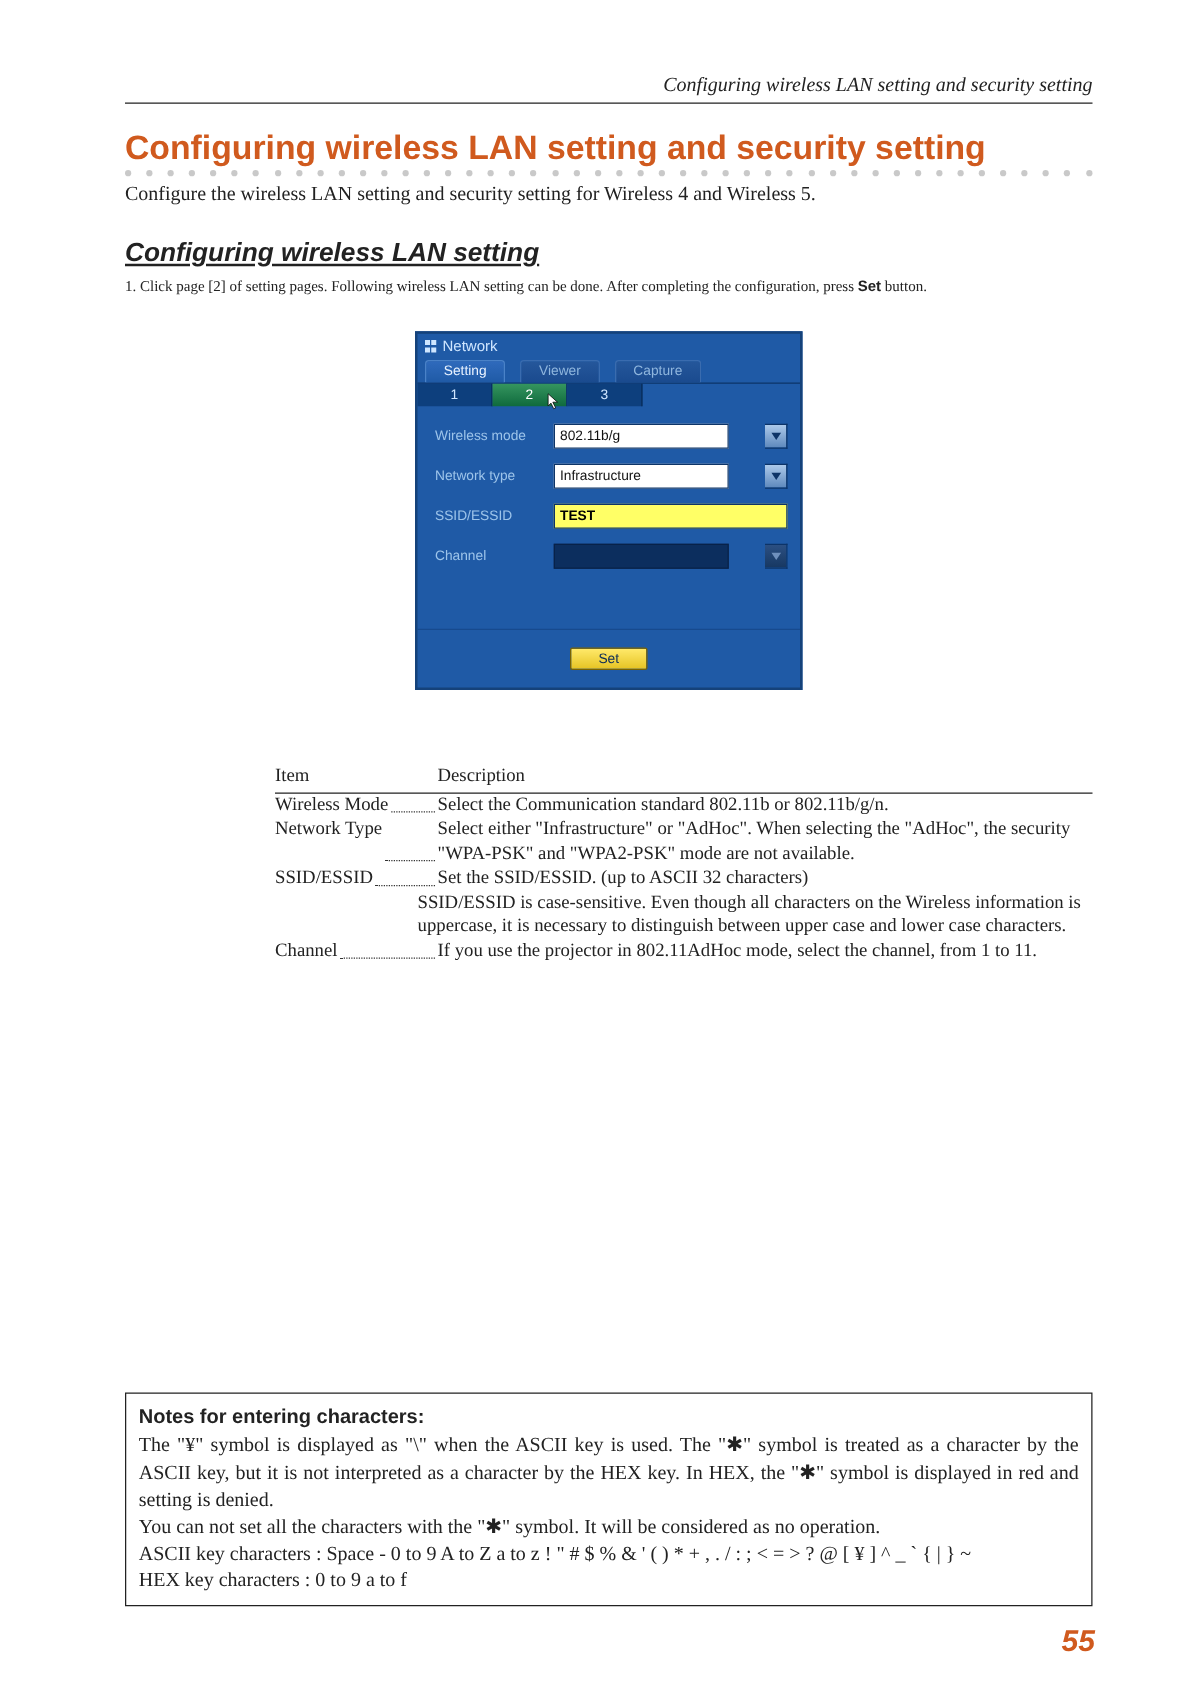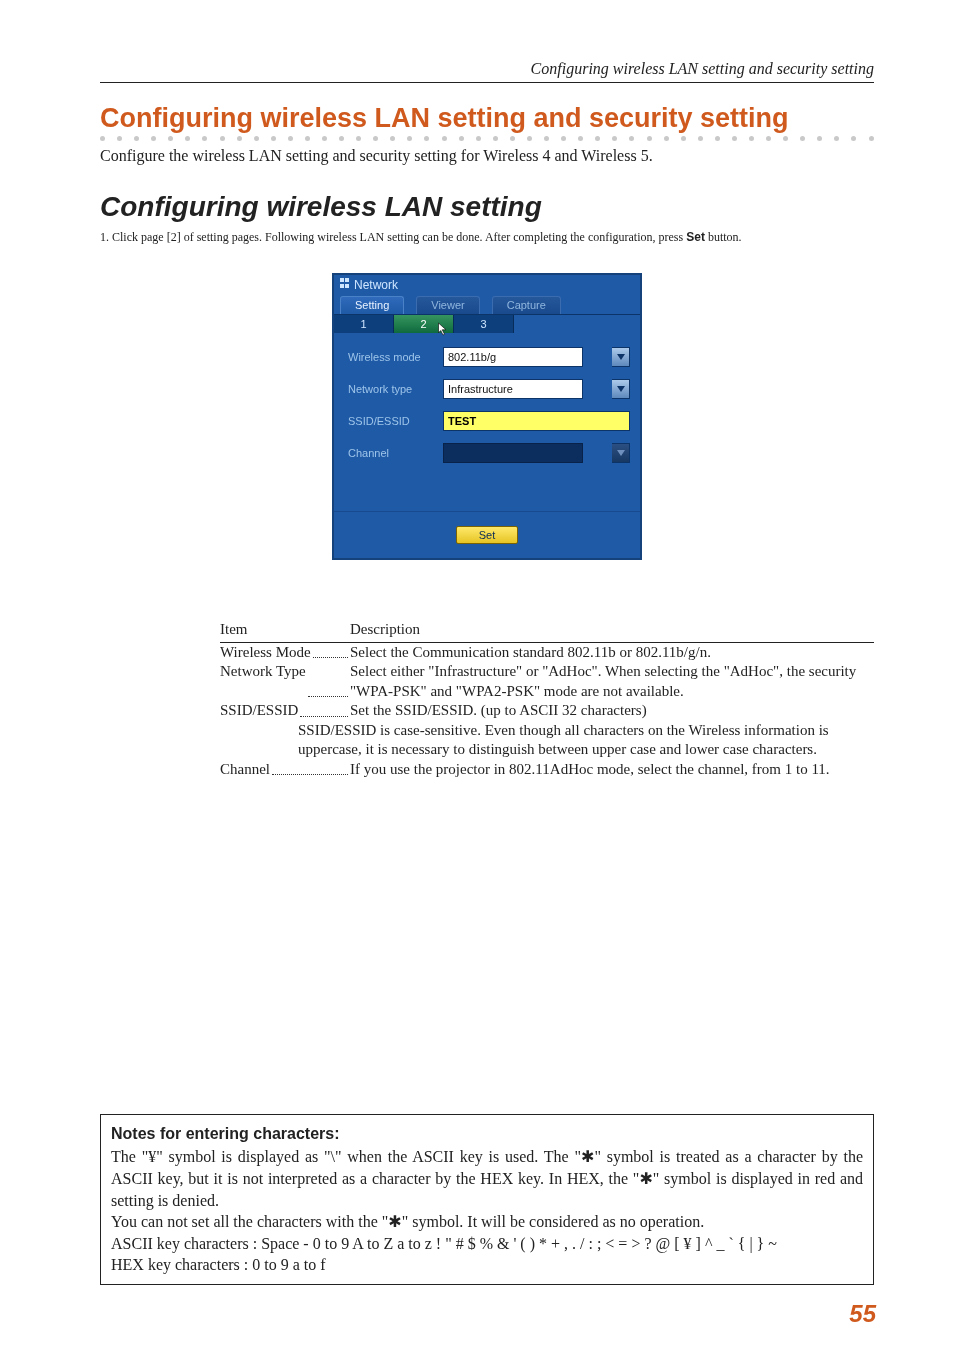--- a/index.html
+++ b/index.html
@@ -40,22 +40,23 @@
     background: #c9c9c9;
   }
   .intro {
     font-size: 16px;
     margin-bottom: 26px;
   }
   h2.sub-title {
     font-family: Arial, Helvetica, sans-serif;
     font-style: italic;
     font-weight: 700;
-    font-size: 28px;
+    font-size: 21px;
     margin-bottom: 6px;
+    text-decoration: underline;
   }
   .step {
     font-size: 12px;
     line-height: 1.35;
     margin-bottom: 28px;
     text-align: justify;
   }
   .step strong { font-family: Arial, Helvetica, sans-serif; font-weight: 700; font-style: normal; }
 
   
@@ -63,21 +64,21 @@
     width: 310px;
     margin: 0 auto 60px auto;
     border: 2px solid #15427a;
     background: #1f5aa6;
     font-family: Arial, sans-serif;
     font-size: 12px;
     color: #cfe6ff;
     position: relative;
   }
   .ui .titlebar {
-    display: flex; align-items: flex-start;
+    display: flex; align-items: center;
     padding: 3px 6px 0 6px;
     color: #cfe6ff;
     font-size: 12px;
   }
   .ui .titlebar .ti-icon {
     display: inline-flex; gap:1px; flex-wrap:wrap;
     width:10px; height:10px; margin-right:4px;
   }
   .ui .titlebar .ti-icon span{width:4px;height:4px;background:#cfe6ff;display:block}
   .ui .tabs {
@@ -196,21 +197,21 @@
     width: 130px; min-width:130px;
     display:flex;
   }
   .desc .drow .c1 .dlabel{ white-space:nowrap; }
   .desc .drow .c1 .ddots{
     flex:1;
     border-bottom: 1.5px dotted #333;
     margin: 0 2px 4px 2px;
   }
   .desc .drow .c2 { flex:1; }
-  .desc .cont { margin-left:78px; }
+  .desc .cont { margin-left:114px; }
 
   
   .notes {
     position:absolute;
     left:100px; right:80px;
     bottom: 65px;
     border: 1px solid #222;
     padding: 8px 10px;
     font-size: 16px;
     line-height: 1.35;

